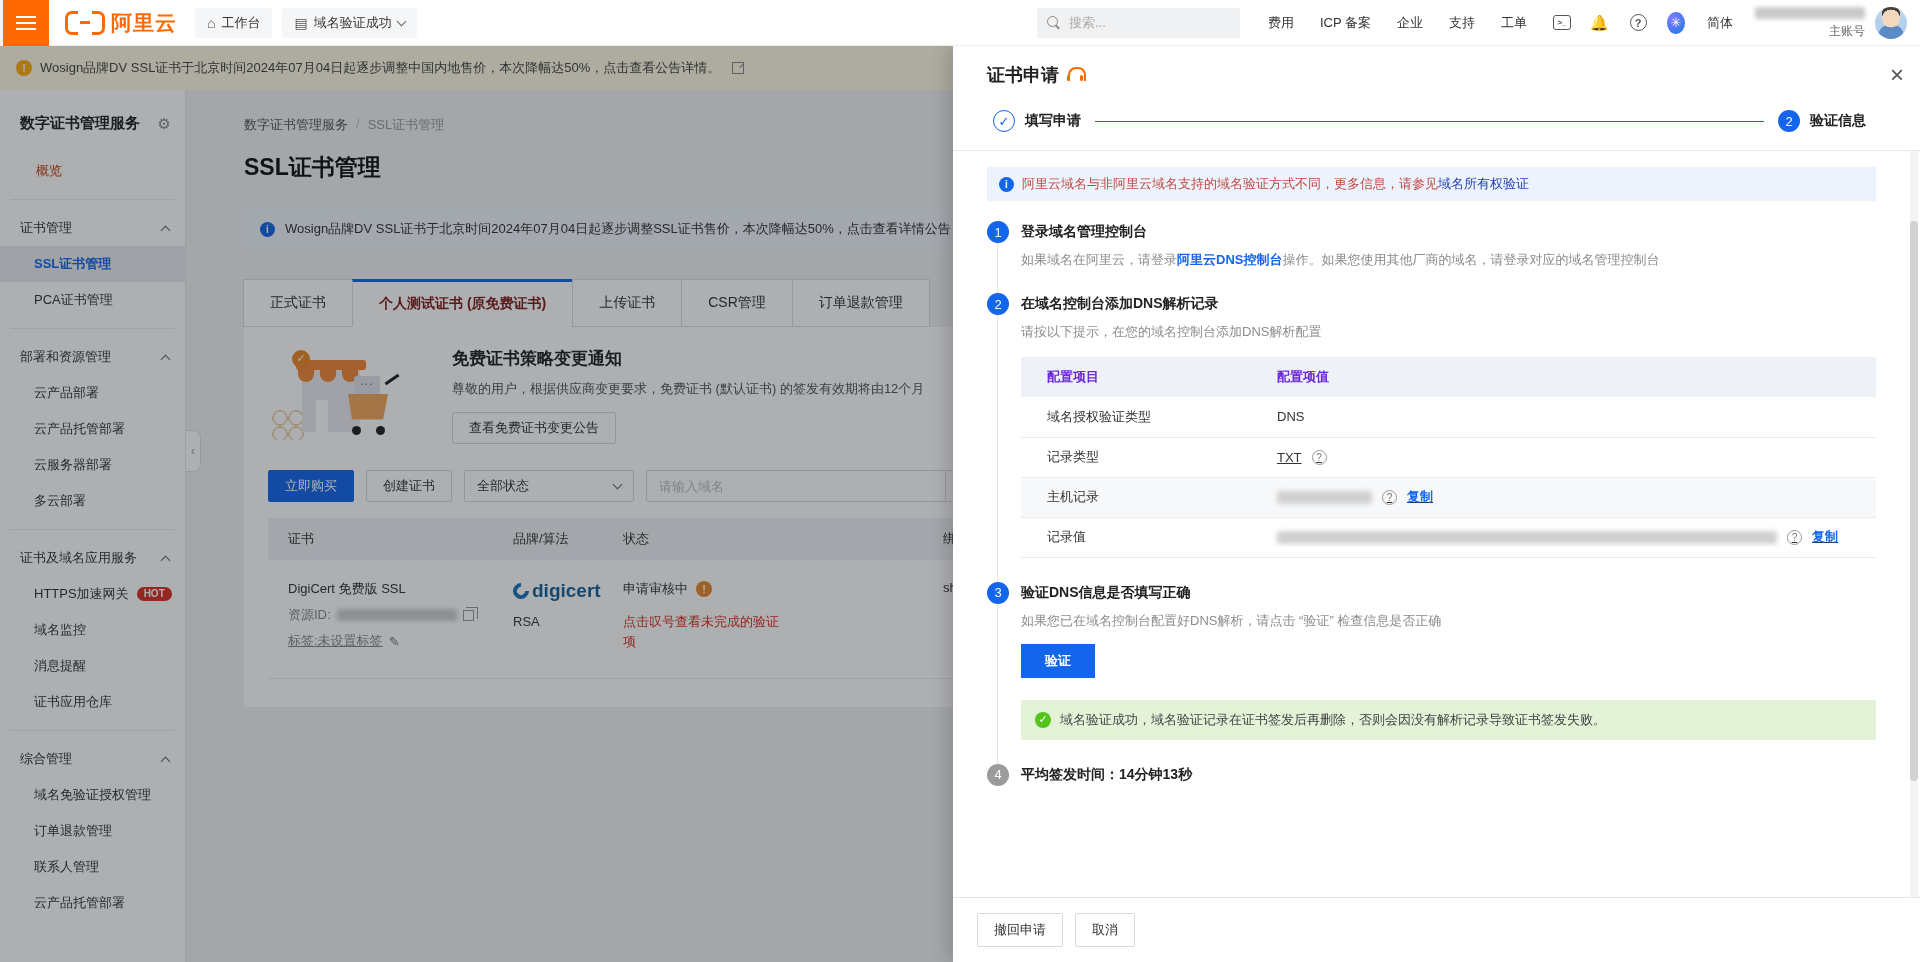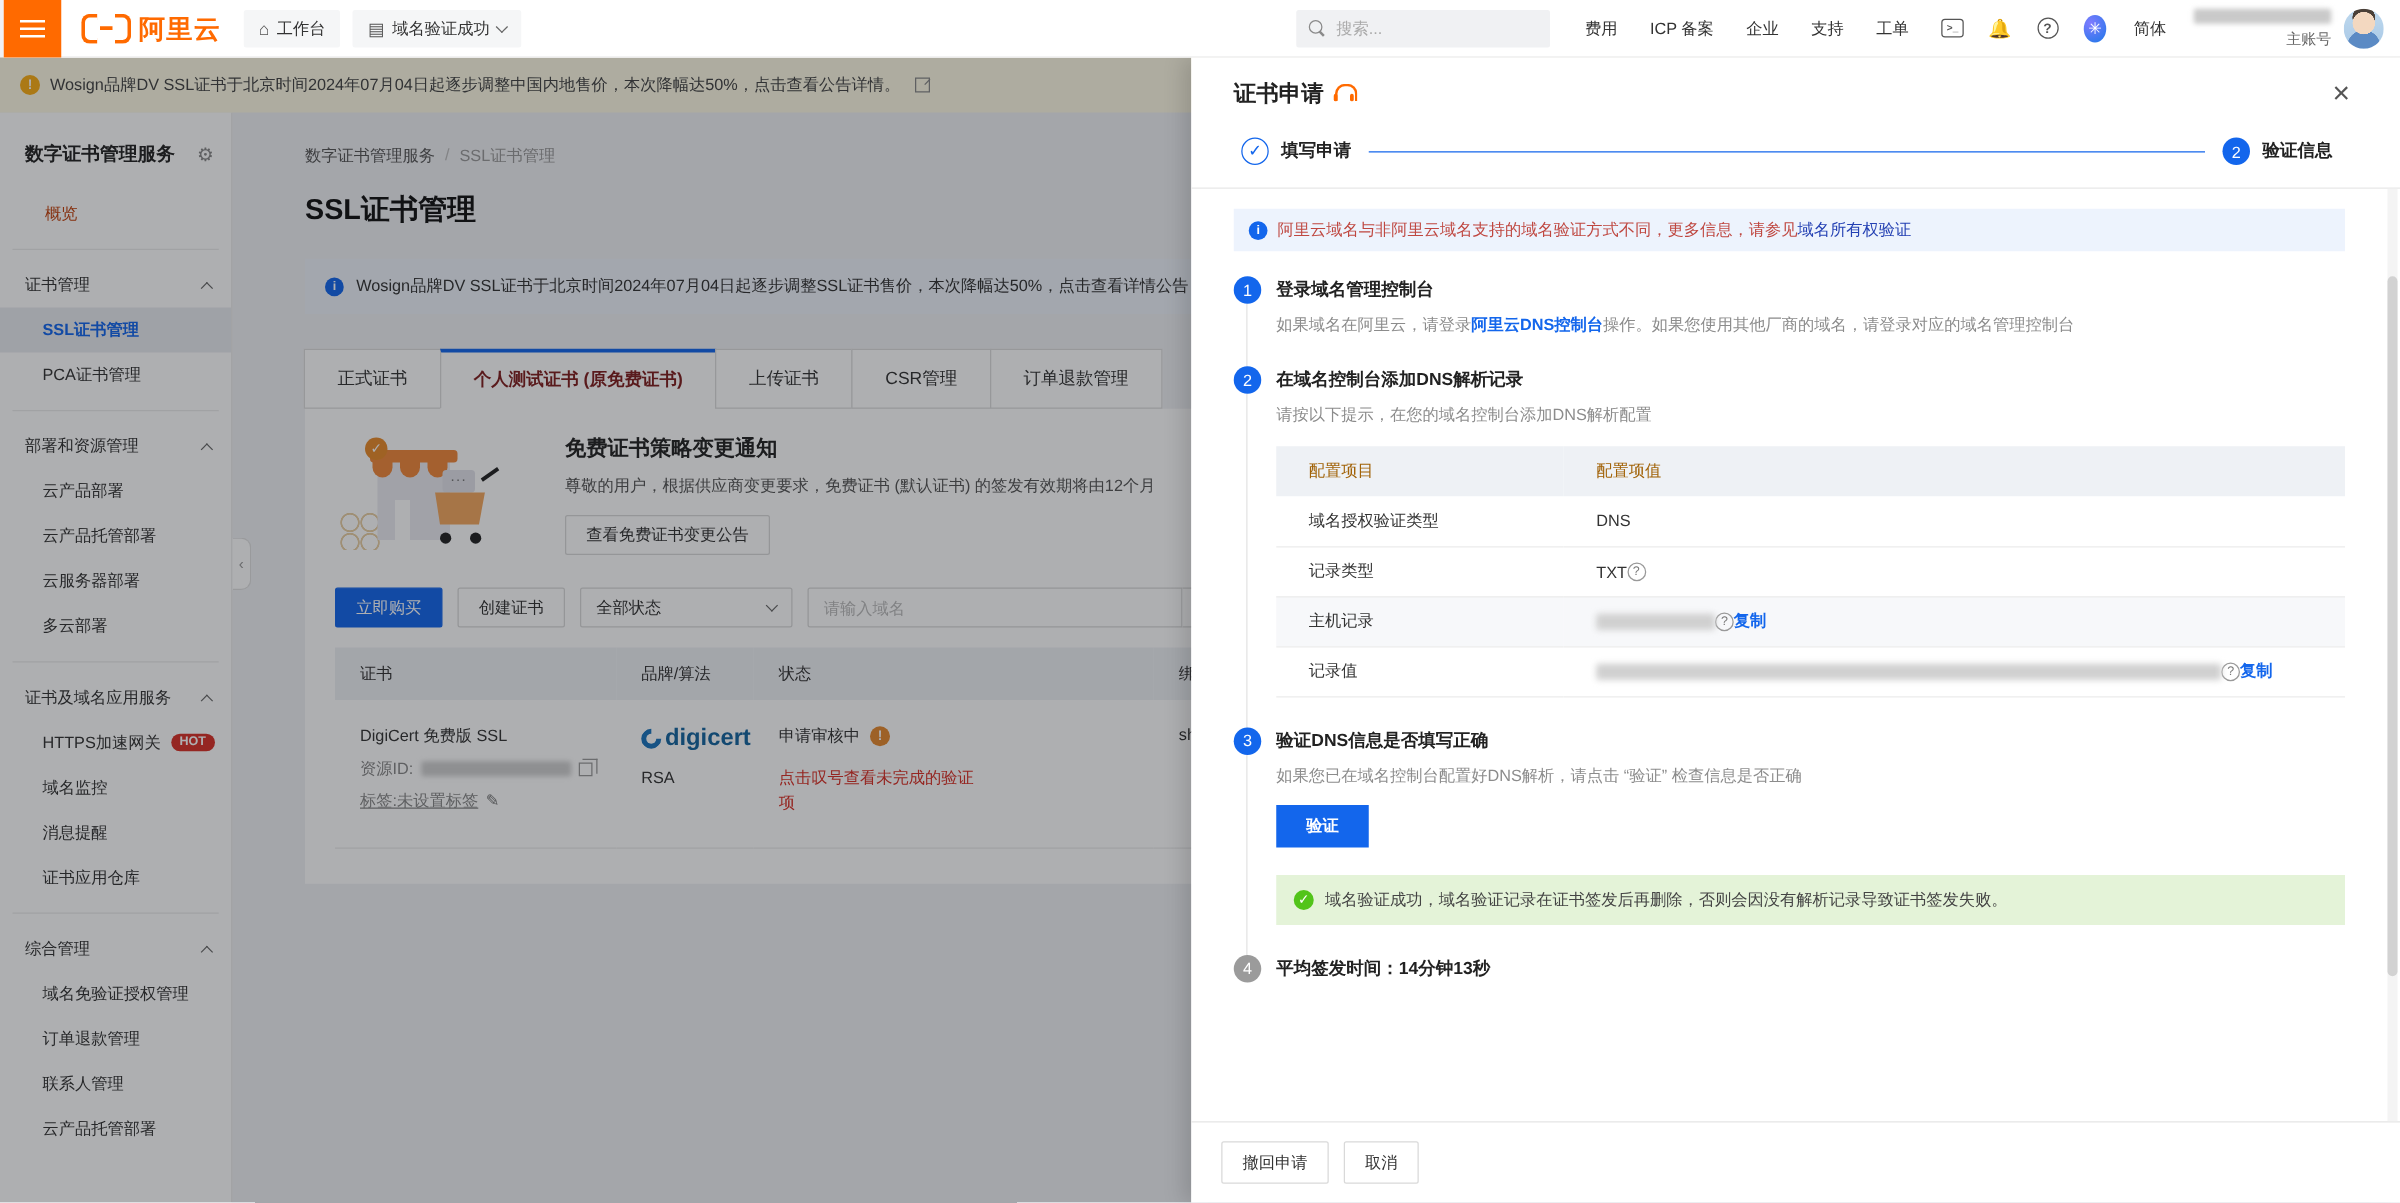--- a/index.html
+++ b/index.html
@@ -151,21 +151,21 @@
   .collapse-handle { position:absolute; left:186px; top:430px; width:15px; height:42px; background:#fff;
     border:1px solid #e0e0e0; border-left:none; border-radius:0 8px 8px 0; display:flex; align-items:center;
     justify-content:center; color:#999; cursor:pointer; z-index:6; font-size:12px;}
 
   
   .dim { position:absolute; top:46px; left:0; width:953px; bottom:0; background:rgba(18,20,26,.34); z-index:40;}
 
   
   .drawer { position:absolute; top:46px; left:953px; width:967px; bottom:0; background:#fff; z-index:50;
     box-shadow:-6px 0 16px rgba(0,0,0,.15); display:flex; flex-direction:column;}
-  .dw-head { height:58px; display:flex; align-items:center; padding:0 40px 0 34px; flex:none;}
+  .dw-head { height:58px; display:flex; align-items:center; padding:0 16px 0 34px; flex:none;}
   .dw-title { font-size:18px; font-weight:bold; color:#222; margin-right:8px;}
   .headset { width:18px; height:16px; position:relative; display:inline-block; cursor:pointer;}
   .headset::before { content:""; position:absolute; left:1px; top:0; width:14px; height:12px; border:2px solid #ff6a00;
     border-bottom:none; border-radius:8px 8px 0 0;}
   .headset::after { content:""; position:absolute; left:0; top:8px; width:3px; height:6px; background:#ff6a00; border-radius:2px;
     box-shadow:13px 0 0 #ff6a00;}
   .dw-close { margin-left:auto; font-size:24px; color:#555; cursor:pointer; line-height:1;}
   .stepsbar { display:flex; align-items:center; padding:6px 40px 18px; flex:none;}
   .s-done { width:22px; height:22px; border-radius:50%; border:1.5px solid #1366ec; color:#1366ec; font-size:13px;
     display:flex; align-items:center; justify-content:center; flex:none;}
@@ -185,24 +185,24 @@
   .step-circle { width:22px; height:22px; border-radius:50%; background:#1366ec; color:#fff; font-size:13px;
     display:flex; align-items:center; justify-content:center; flex:none; margin-top:-2px;}
   .step-circle.gray { background:#9b9b9b;}
   .step-title { font-size:14px; font-weight:bold; color:#222;}
   .step-body { margin-left:10px; border-left:1px solid #e3e3e3; padding:8px 0 26px 23px;}
   .step-body.last { border-left:none; padding-bottom:14px;}
   .step-desc { color:#8c8c8c; font-size:13px;}
   .step-desc a { color:#1366ec; font-weight:bold; text-decoration:none; cursor:pointer;}
   .dns-table { width:100%; border-collapse:collapse; margin-top:16px; font-size:13px;}
   .dns-table td { height:40px; border-bottom:1px solid #ececec; padding-left:26px; color:#333;}
-  .dns-table tr.hd td { background:#eef1f5; border-bottom:none; color:#a16207;}
+  .dns-table tr.hd td { background:#eef1f5; border-bottom:none; color:#6d28d9;font-weight:bold;}
   .dns-table tr.shade td { background:#f7f8fa;}
   .dns-table td.k { width:230px; }
-  .vcell { display:flex; align-items:center; }
+  .vcell { display:flex; align-items:center; gap:10px;text-decoration:underline;}
   .help { width:15px; height:15px; border:1px solid #999; border-radius:50%; color:#777; font-size:10px;
     display:inline-flex; align-items:center; justify-content:center; flex:none; cursor:pointer;}
   .copylink { color:#1366ec; font-weight:bold; cursor:pointer;}
   .blur-v { height:13px; background:#d0d0d0; border-radius:2px; filter:blur(2.5px);}
   .verify-btn { margin-top:14px; width:74px; height:34px; background:#1366ec; color:#fff; border:none; font-size:13px;
     cursor:pointer; font-family:inherit; font-weight:bold;}
   .success { margin-top:22px; background:#e4f3d8; min-height:40px; display:flex; align-items:center; gap:9px;
     padding:9px 14px;}
   .ok-ic { width:16px; height:16px; border-radius:50%; background:#52c41a; color:#fff; font-size:11px;
     display:flex; align-items:center; justify-content:center; flex:none;}

